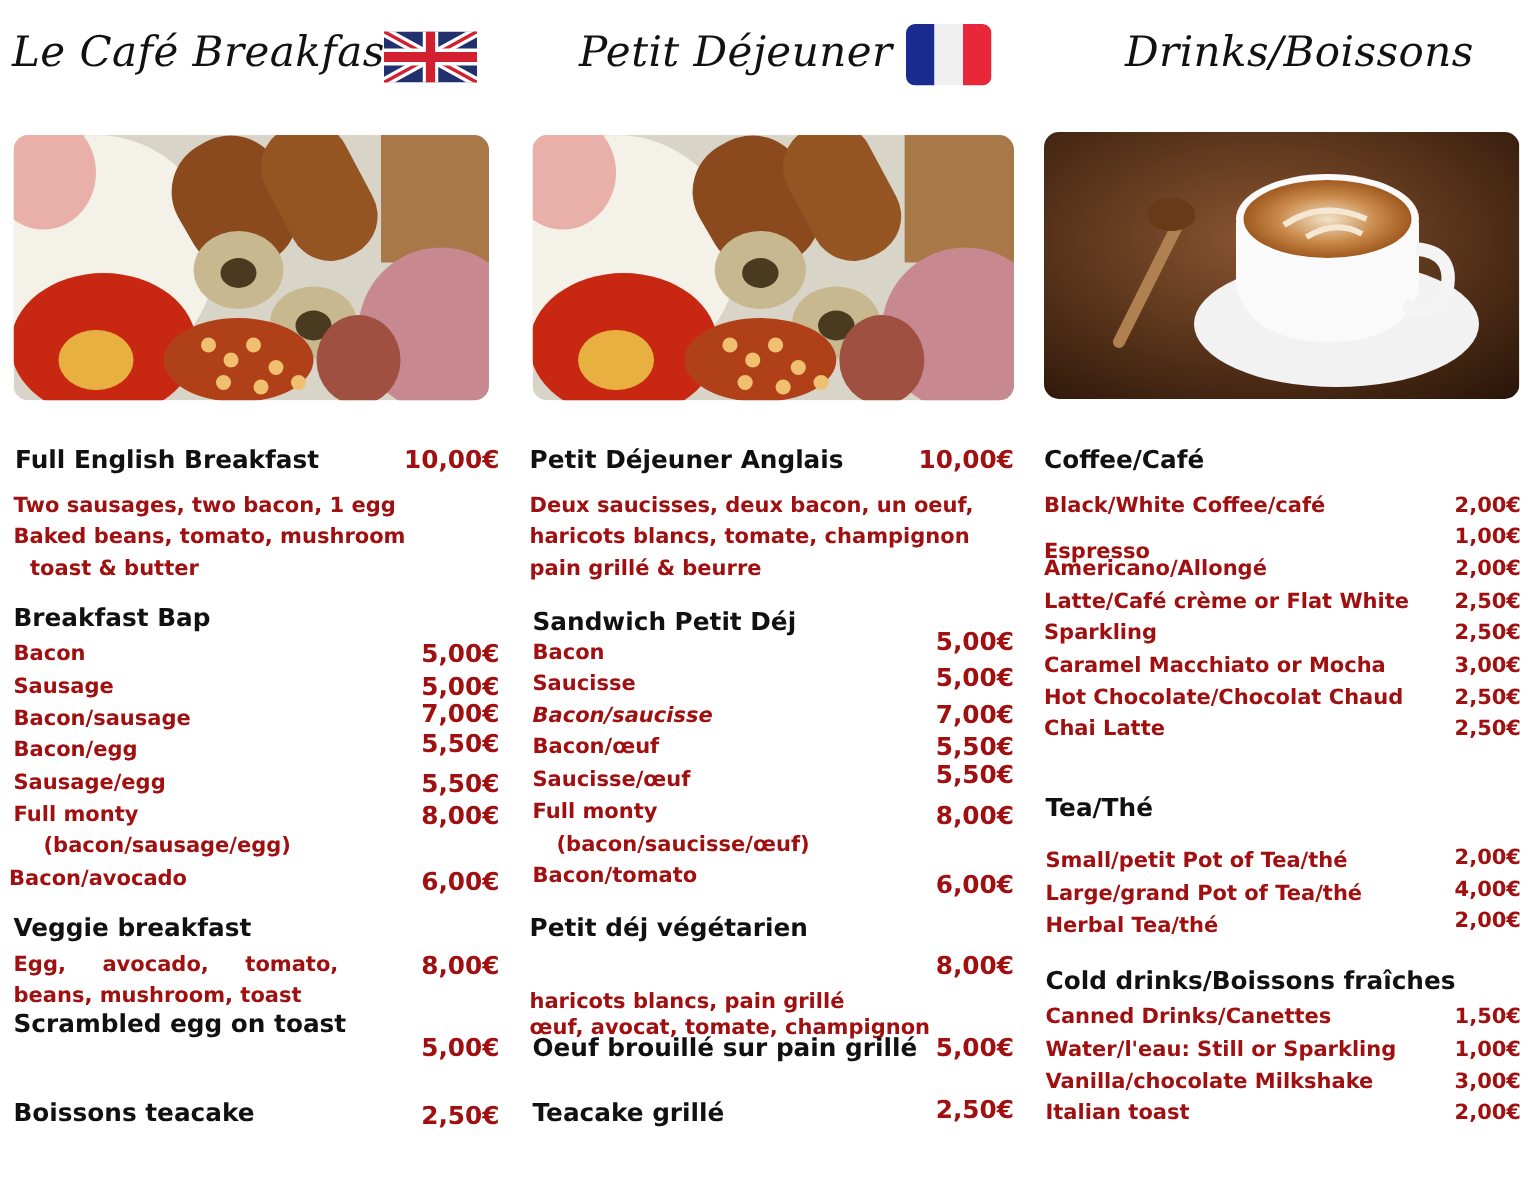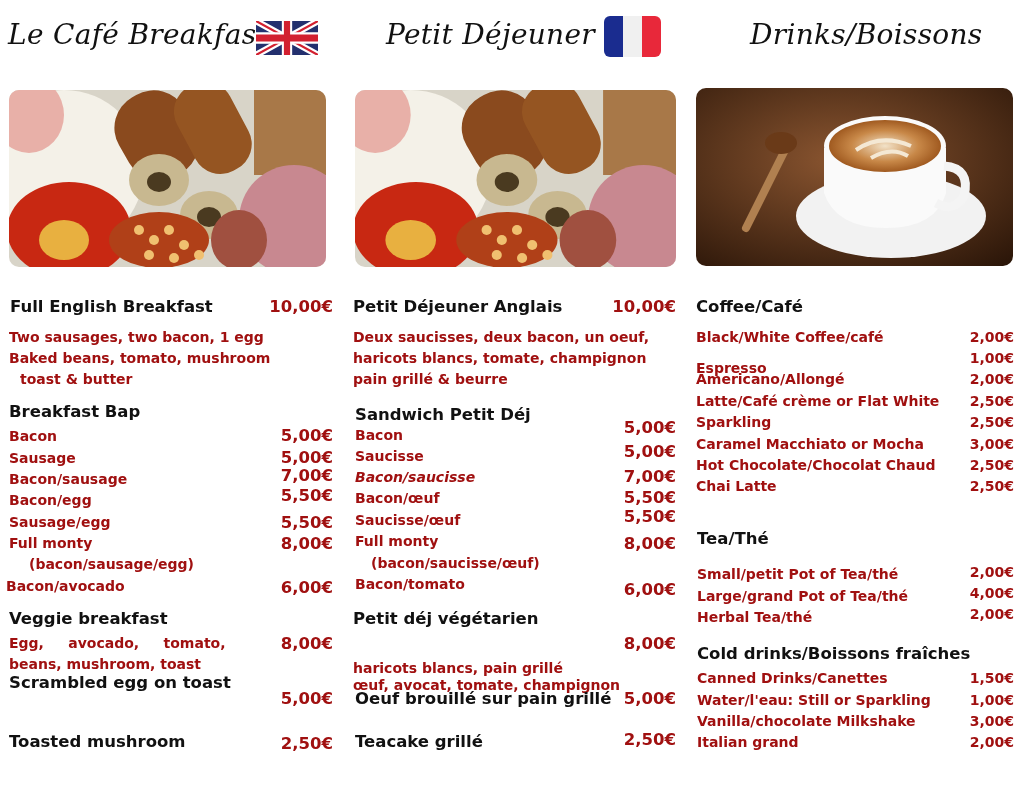--- a/index.html
+++ b/index.html
@@ -152,21 +152,21 @@
 <div class="txt p" style="right:691px; top:578px;">6,00€</div>
 
 <div class="txt h" style="left:9px; top:609px;">Veggie breakfast</div>
 <div class="txt r" style="left:9px; top:635px; white-space:pre;">Egg,     avocado,     tomato,</div>
 <div class="txt r" style="left:9px; top:656px;">beans, mushroom, toast</div>
 <div class="txt p" style="right:691px; top:634px;">8,00€</div>
 
 <div class="txt h" style="left:9px; top:673px;">Scrambled egg on toast</div>
 <div class="txt p" style="right:691px; top:689px;">5,00€</div>
 
-<div class="txt h" style="left:9px; top:732px;">Toasted mushroom</div>
+<div class="txt h" style="left:9px; top:732px;">Boissons teacake</div>
 <div class="txt p" style="right:691px; top:734px;">2,50€</div>
 
 <div class="txt h" style="left:353px; top:297px;">Petit Déjeuner Anglais</div>
 <div class="txt p" style="right:348px; top:297px;">10,00€</div>
 <div class="txt r" style="left:353px; top:329px;">Deux saucisses, deux bacon, un oeuf,</div>
 <div class="txt r" style="left:353px; top:350px;">haricots blancs, tomate, champignon</div>
 <div class="txt r" style="left:353px; top:371px;">pain grillé &amp; beurre</div>
 
 <div class="txt h" style="left:355px; top:405px;">Sandwich Petit Déj</div>
 <div class="txt r" style="left:355px; top:427px;">Bacon</div>
@@ -222,14 +222,14 @@
 <div class="txt r" style="left:697px; top:609px;">Herbal Tea/thé</div>
 <div class="txt pd" style="right:10px; top:606px;">2,00€</div>
 
 <div class="txt h" style="left:697px; top:644px;">Cold drinks/Boissons fraîches</div>
 <div class="txt r" style="left:697px; top:670px;">Canned Drinks/Canettes</div>
 <div class="txt pd" style="right:10px; top:670px;">1,50€</div>
 <div class="txt r" style="left:697px; top:692px;">Water/l'eau: Still or Sparkling</div>
 <div class="txt pd" style="right:10px; top:692px;">1,00€</div>
 <div class="txt r" style="left:697px; top:713px;">Vanilla/chocolate Milkshake</div>
 <div class="txt pd" style="right:10px; top:713px;">3,00€</div>
-<div class="txt r" style="left:697px; top:734px;">Italian grand</div>
+<div class="txt r" style="left:697px; top:734px;">Italian toast</div>
 <div class="txt pd" style="right:10px; top:734px;">2,00€</div>
 
 </body></html>

